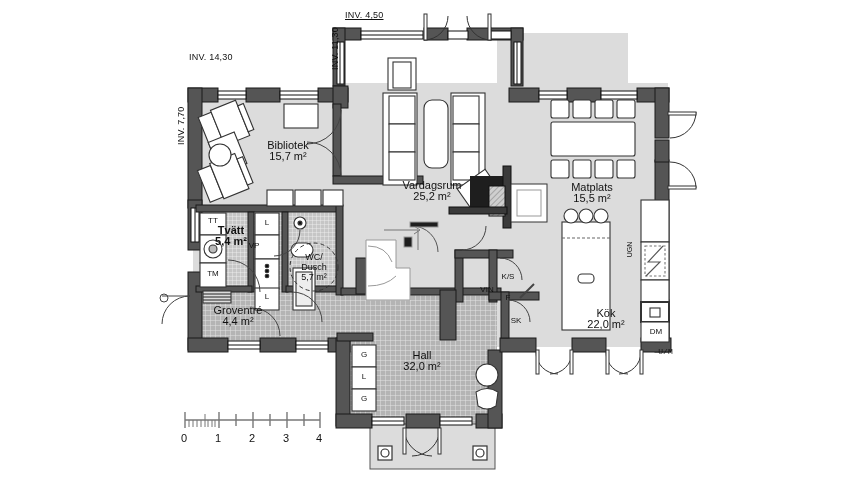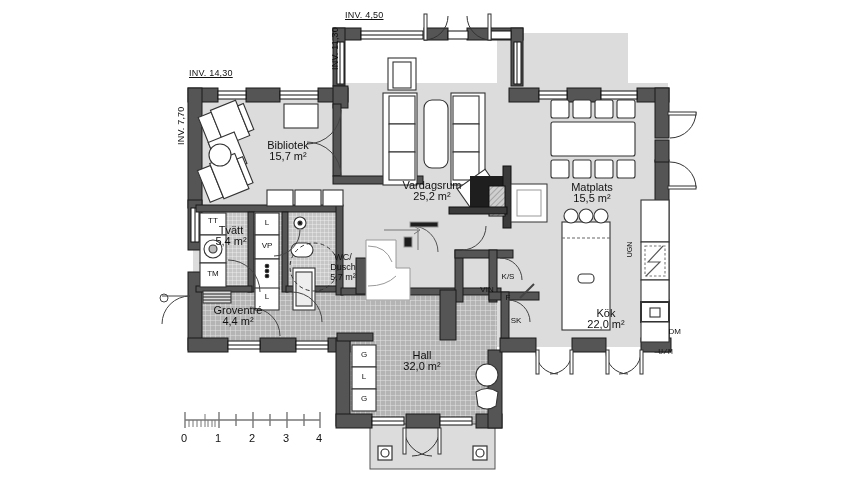--- a/index.html
+++ b/index.html
@@ -346,70 +346,70 @@
       <line x1="197" y1="420" x2="197" y2="427"></line>
         <line x1="201" y1="420" x2="201" y2="427"></line>
       <line x1="205" y1="414" x2="205" y2="427"></line>
       <line x1="208" y1="420" x2="208" y2="427"></line>
         <line x1="212" y1="420" x2="212" y2="427"></line>
       <line x1="215" y1="420" x2="215" y2="427"></line>
     </g>
   </g>
 </svg>
 
-<div class="dimlabel" style="left:189px;top:68px;text-decoration:underline;">INV. 14,30</div>
+<div class="dimlabel" style="left:189px;top:52px;">INV. 14,30</div>
 <div class="dimlabel vert" style="left:176px;top:145px;transform:rotate(-90deg);">INV. 7,70</div>
 <div class="dimlabel" style="left:345px;top:10px;text-decoration:underline;">INV. 4,50</div>
 <div class="dimlabel vert" style="left:330px;top:70px;transform:rotate(-90deg);">INV. 11,30</div>
 
 <div class="roomlabel" style="left:248px;top:140px;width:80px;">
   <span class="a">Bibliotek</span>
   <span class="a">15,7 m²</span>
 </div>
 <div class="roomlabel" style="left:388px;top:180px;width:88px;">
   <span class="a">Vardagsrum</span>
   <span class="a">25,2 m²</span>
 </div>
 <div class="roomlabel" style="left:548px;top:182px;width:88px;">
   <span class="a">Matplats</span>
   <span class="a">15,5 m²</span>
 </div>
 <div class="roomlabel" style="left:566px;top:308px;width:80px;">
   <span class="a">Kök</span>
   <span class="a">22,0 m²</span>
 </div>
-<div class="roomlabel" style="left:202px;top:225px;width:58px;">
+<div class="roomlabel" style="left:202px;top:225px;width:58px;font-weight:bold;">
   <span class="a">Tvätt</span>
   <span class="a">5,4 m²</span>
 </div>
-<div class="roomlabel" style="left:288px;top:252px;width:52px;font-size:9px;line-height:10px;padding-left:29px;">
+<div class="roomlabel" style="left:288px;top:252px;width:52px;font-size:9px;line-height:10px;">
   <span class="a">WC/</span>
   <span class="a">Dusch</span>
   <span class="a">5,7 m²</span>
 </div>
 <div class="roomlabel" style="left:196px;top:305px;width:84px;">
   <span class="a">Groventré</span>
   <span class="a">4,4 m²</span>
 </div>
 <div class="roomlabel" style="left:388px;top:350px;width:68px;">
   <span class="a">Hall</span>
   <span class="a">32,0 m²</span>
 </div>
 
 <div class="tag" style="left:200px;top:216px;width:26px;">TT</div>
 <div class="tag" style="left:200px;top:269px;width:26px;">TM</div>
 <div class="tag" style="left:255px;top:218px;width:24px;">L</div>
-<div class="tag" style="left:255px;top:241px;width:24px;">VP</div>
+<div class="tag" style="left:242px;top:241px;width:24px;">VP</div>
 <div class="tag" style="left:255px;top:292px;width:24px;">L</div>
 <div class="tag" style="left:462px;top:285px;width:50px;">VIN</div>
 <div class="tag" style="left:494px;top:272px;width:28px;">K/S</div>
 <div class="tag" style="left:494px;top:293px;width:28px;">F</div>
 <div class="tag" style="left:502px;top:308px;width:28px;margin-top:8px;">SK</div>
 <div class="tag" style="left:622px;top:246px;transform:rotate(-90deg);font-size:7px;">UGN</div>
-<div class="tag" style="left:641px;top:327px;width:40px;text-align:right;">DM</div>
+<div class="tag" style="left:641px;top:327px;width:30px;">DM</div>
 <div class="tag" style="left:641px;top:347px;width:49px;font-family:Liberation Mono, monospace;">U/M</div>
 <div class="tag" style="left:352px;top:350px;width:24px;">G</div>
 <div class="tag" style="left:352px;top:372px;width:24px;">L</div>
 <div class="tag" style="left:352px;top:394px;width:24px;">G</div>
 
 <div class="scalenum" style="left:181px;top:432px;">0</div>
 <div class="scalenum" style="left:215px;top:432px;">1</div>
 <div class="scalenum" style="left:249px;top:432px;">2</div>
 <div class="scalenum" style="left:283px;top:432px;">3</div>
 <div class="scalenum" style="left:316px;top:432px;">4</div>

